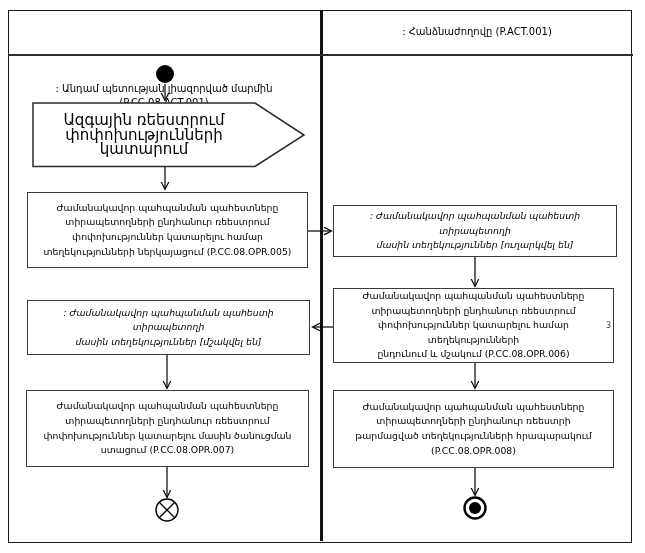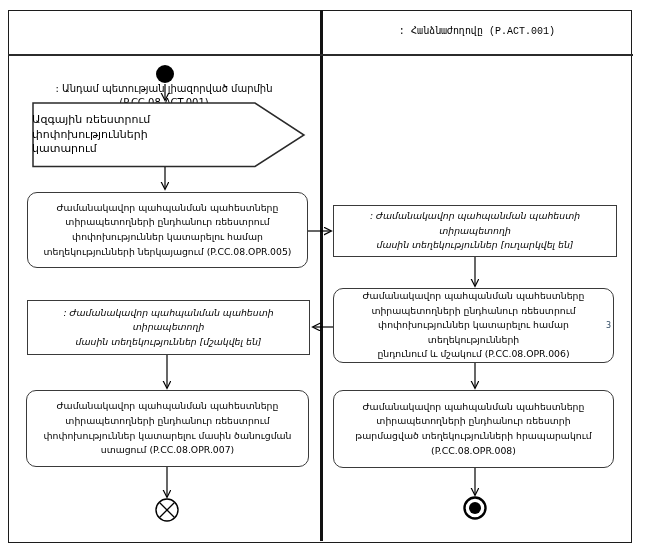--- a/index.html
+++ b/index.html
@@ -9,38 +9,38 @@
     -webkit-font-smoothing:antialiased;
   }
   .abs{position:absolute;}
   
   .frame{left:8px;top:10px;width:622px;height:531px;border:1.6px solid #1c1c1c;background:#fff;}
   .header-sep{left:8px;top:54px;width:625px;height:0;border-top:2px solid #2b2b2b;}
   .lane-divider{left:320px;top:10px;width:3px;height:531px;background:#111;}
   .lane-header{display:flex;align-items:center;justify-content:center;text-align:center;
     font-size:10px;line-height:14px;white-space:pre-line;}
   .hdr-left{left:10px;top:28px;width:308px;height:40px;margin-top:48px;}
-  .hdr-right{left:325px;top:12px;width:304px;height:40px;font-family:Liberation Mono, monospace;}
+  .hdr-right{left:325px;top:12px;width:304px;height:40px;}
   
   .node{display:flex;align-items:center;justify-content:center;text-align:center;
     background:#fff;font-size:9.3px;line-height:14.6px;white-space:pre-line;box-sizing:border-box;}
-  .action{border:1.6px solid #3a3a3a;border-radius:10px;}
+  .action{border:1.6px solid #3a3a3a;border-radius:0;}
   .object{border:1.6px solid #3a3a3a;font-style:italic;}
   .n-opr005{left:27px;top:192px;width:281px;height:76px;}
   .n-sent{left:333px;top:205px;width:284px;height:52px;}
   .n-opr006{left:333px;top:288px;width:281px;height:75px;}
   .n-processed{left:27px;top:300px;width:283px;height:55px;}
   .n-opr007{left:26px;top:390px;width:283px;height:77px;}
   .n-opr008{left:333px;top:390px;width:281px;height:78px;}
   .note3{right:2px;top:50%;transform:translateY(-50%);position:absolute;
     font-size:8px;color:#2f4a63;line-height:8px;}
   
   .signal-wrap{left:32px;top:102px;width:276px;height:66px;}
   .signal-text{left:32px;top:102px;width:224px;height:66px;display:flex;align-items:center;
-    justify-content:center;font-size:11px;line-height:14.6px;white-space:pre-line;}
+    justify-content:center;text-align:center;font-size:15px;line-height:14.6px;white-space:pre-line;}
   svg{display:block;}
   .overlay{left:0;top:0;width:645px;height:553px;pointer-events:none;z-index:30;}
 </style>
 </head>
 <body>
 
 <div class="abs frame"></div>
 <div class="abs lane-divider"></div>
 <div class="abs header-sep"></div>
 

